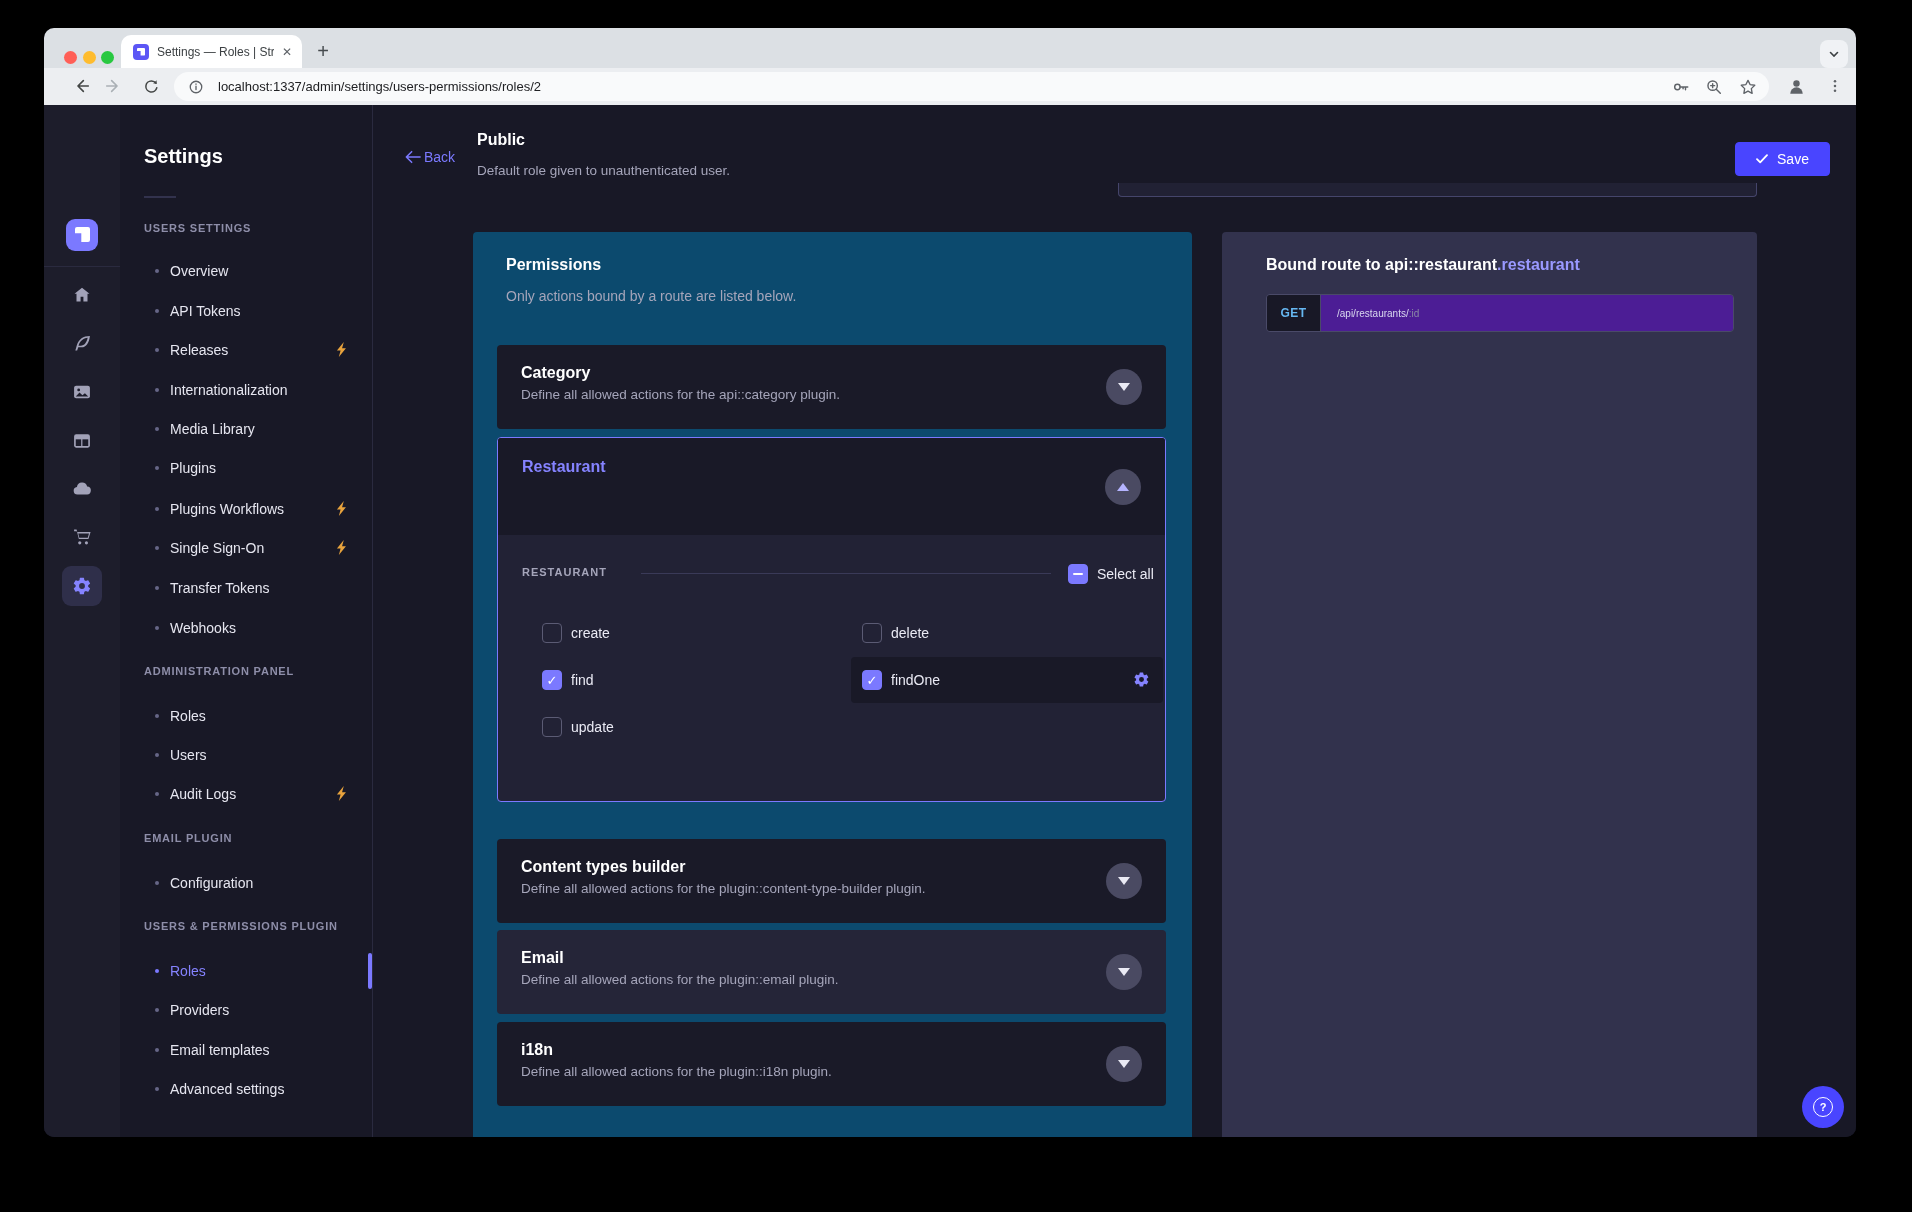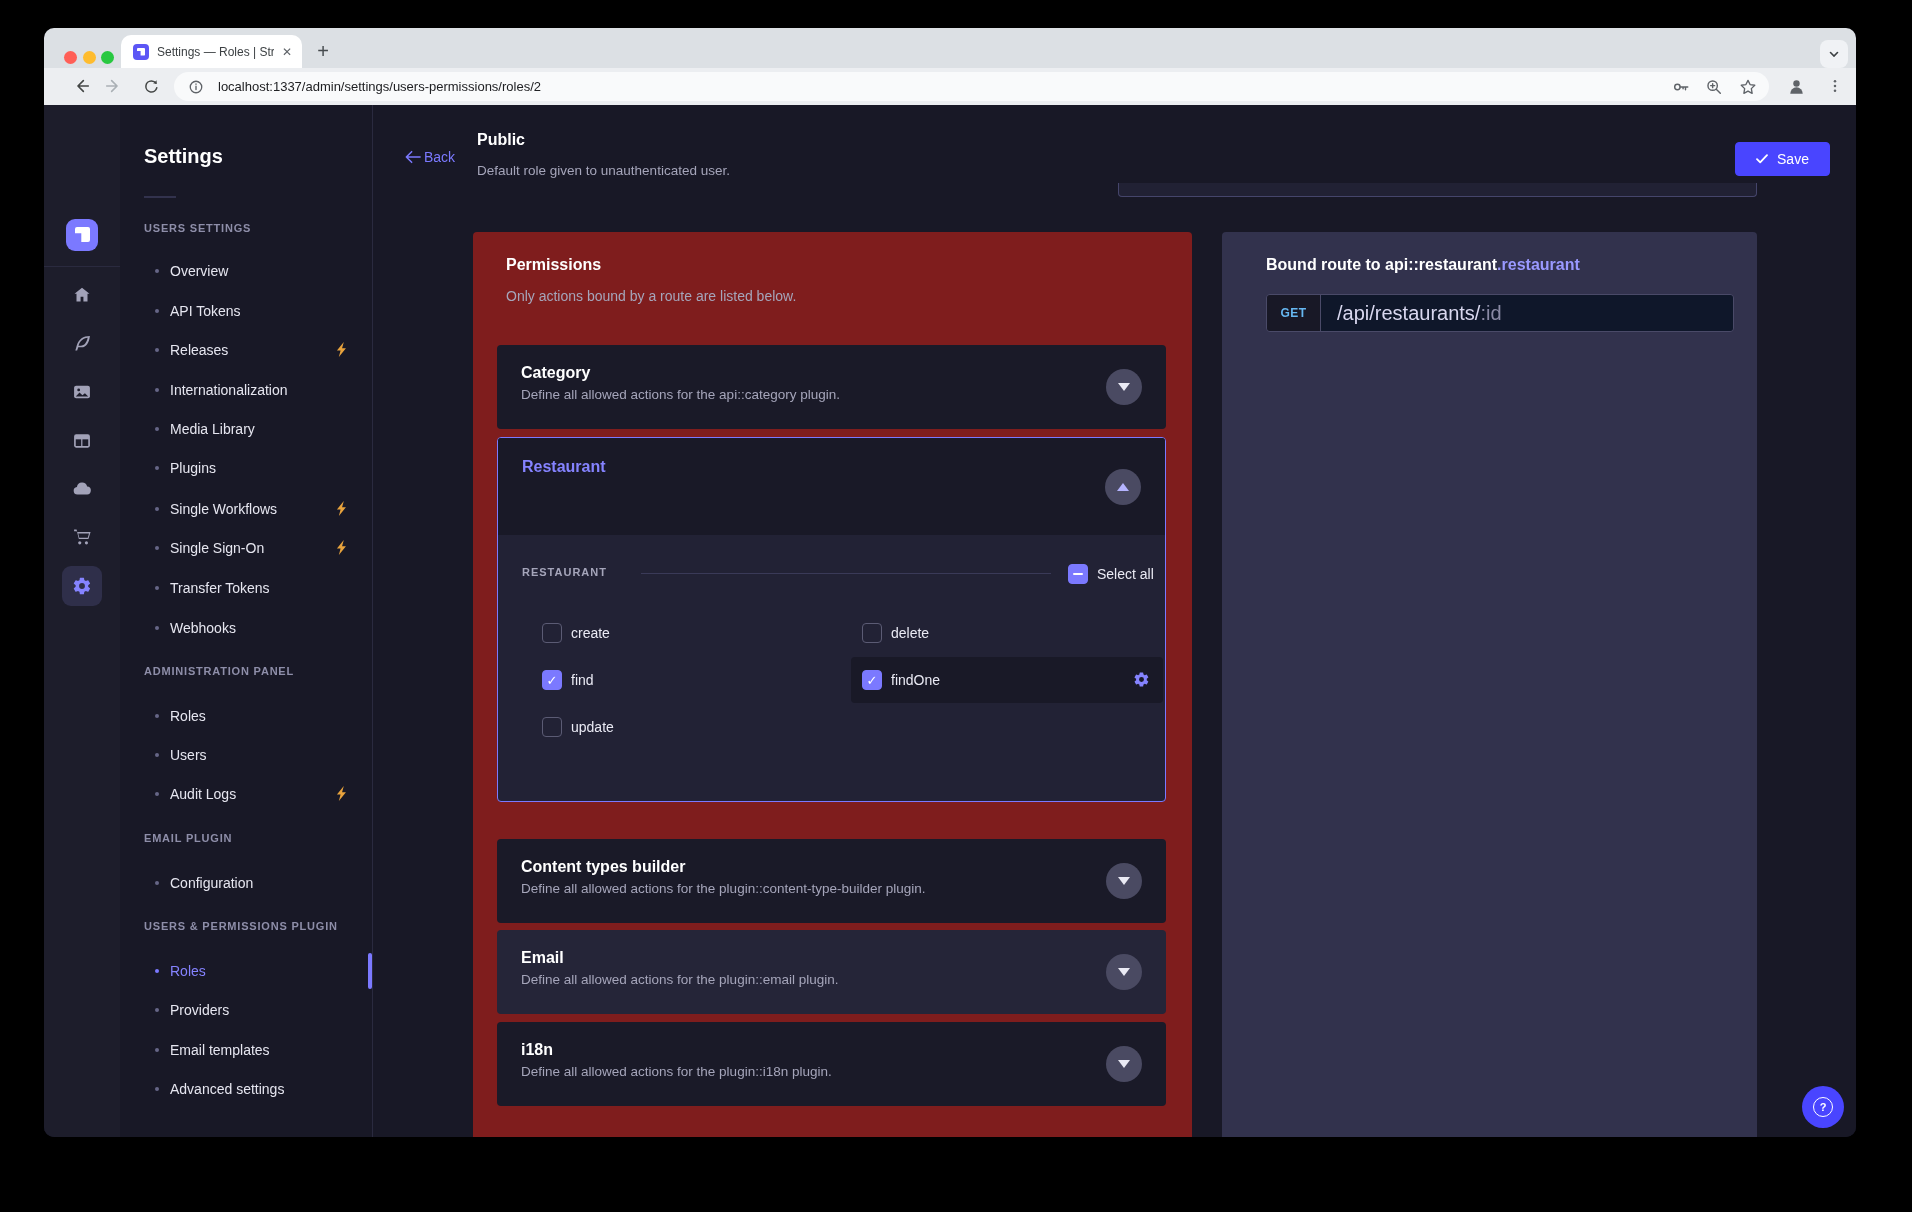--- a/index.html
+++ b/index.html
@@ -57,21 +57,21 @@
     font-size:14px; cursor:pointer; }
   .page-title { left:433px; top:103px; font-size:16px; font-weight:700; color:#fff; }
   .page-sub { left:433px; top:135px; font-size:13.5px; color:#a5a5ba; }
   .save-btn { left:1691px; top:114px; width:95px; height:34px; background:#4945ff; border:1px solid #4945ff;
     border-radius:4px; color:#fff; font-size:14px; display:flex; align-items:center; justify-content:center;
     gap:9px; cursor:pointer; }
   .field-fragment { left:1074px; top:155px; width:639px; height:14px; background:#212134;
     border:1px solid #45456b; border-top:none; border-radius:0 0 4px 4px; }
 
   
-  .perm-card { left:429px; top:204px; width:719px; height:905px; background:#7f1d1d; border-radius:4px 4px 0 0; }
+  .perm-card { left:429px; top:204px; width:719px; height:905px; background:#0c4a6e; border-radius:4px 4px 0 0; }
   .perm-title { left:33px; top:24px; font-size:16px; font-weight:600; color:#fff; }
   .perm-sub { left:33px; top:56px; font-size:14px; color:#a5a5ba; }
   .acc { left:24px; width:669px; border-radius:4px; position:absolute; }
   .acc-head { display:flex; align-items:flex-start; padding:19px 24px 0 24px; position:relative; cursor:pointer; height:100%; }
   .acc-title { font-size:16px; font-weight:600; color:#fff; }
   .acc-desc { font-size:13.5px; color:#a5a5ba; margin-top:5px; }
   .acc-toggle { position:absolute; right:24px; top:50%; margin-top:-18px; width:36px; height:36px; border-radius:50%;
     background:#4a4a62; display:flex; align-items:center; justify-content:center; cursor:pointer; }
   .tri-down { width:0; height:0; border-left:6px solid transparent; border-right:6px solid transparent;
     border-top:8px solid #eaeaf4; }
@@ -96,22 +96,22 @@
   .gear-sm { position:absolute; right:13px; top:14px; width:17px; height:17px; color:#8583ff; cursor:pointer; }
 
   
   .route-panel { left:1178px; top:204px; width:535px; height:905px; background:#32324d; border-radius:4px 4px 0 0; }
   .route-title { left:44px; top:24px; font-size:16px; font-weight:600; color:#fff; }
   .route-title .hl { color:#9a99ff; }
   .route-box { left:44px; top:62px; width:468px; height:38px; border:1px solid #4a4a68; border-radius:4px;
     display:flex; overflow:hidden; }
   .route-method { width:54px; background:#181826; border-right:1px solid #4a4a68; color:#66b7f1;
     font-size:12px; font-weight:700; letter-spacing:.5px; display:flex; align-items:center; justify-content:center; }
-  .route-path { flex:1; background:#0f172a; display:flex; align-items:center; padding-left:16px;
-    font-size:20px; color:#d9d8ef; }
+  .route-path { flex:1; background:#4c1d95; display:flex; align-items:center; padding-left:16px;
+    font-size:10px; color:#d9d8ef; }
   .route-path .param { color:#8a8aa5; }
 
   .help-btn { left:1758px; top:1058px; width:42px; height:42px; border-radius:50%; background:#4945ff;
     display:flex; align-items:center; justify-content:center; cursor:pointer; }
   .help-ring { width:20px; height:20px; border-radius:50%; border:1.6px solid #fff; color:#fff; font-size:11px;
     font-weight:700; display:flex; align-items:center; justify-content:center; }
   svg { display:block; }
 </style>
 </head>
 <body>
@@ -276,21 +276,21 @@
   <div class="abs side-item" style="top:391px">
       <span class="dot"></span>
       <span class="side-label">Media Library</span>
     </div>
   <div class="abs side-item" style="top:430px">
       <span class="dot"></span>
       <span class="side-label">Plugins</span>
     </div>
   <div class="abs side-item" style="top:471px">
       <span class="dot"></span>
-      <span class="side-label">Single Workflows</span>
+      <span class="side-label">Plugins Workflows</span>
       <span class="bolt">
         <svg width="13" height="15" viewBox="0 0 12 14" fill="currentColor">
           <path d="M7.2 0L0.8 8h3.4L2.6 14l6.6-8.2H5.6z"></path>
         </svg>
       </span>
     </div>
   <div class="abs side-item" style="top:510px">
       <span class="dot"></span>
       <span class="side-label">Single Sign-On</span>
       <span class="bolt">

